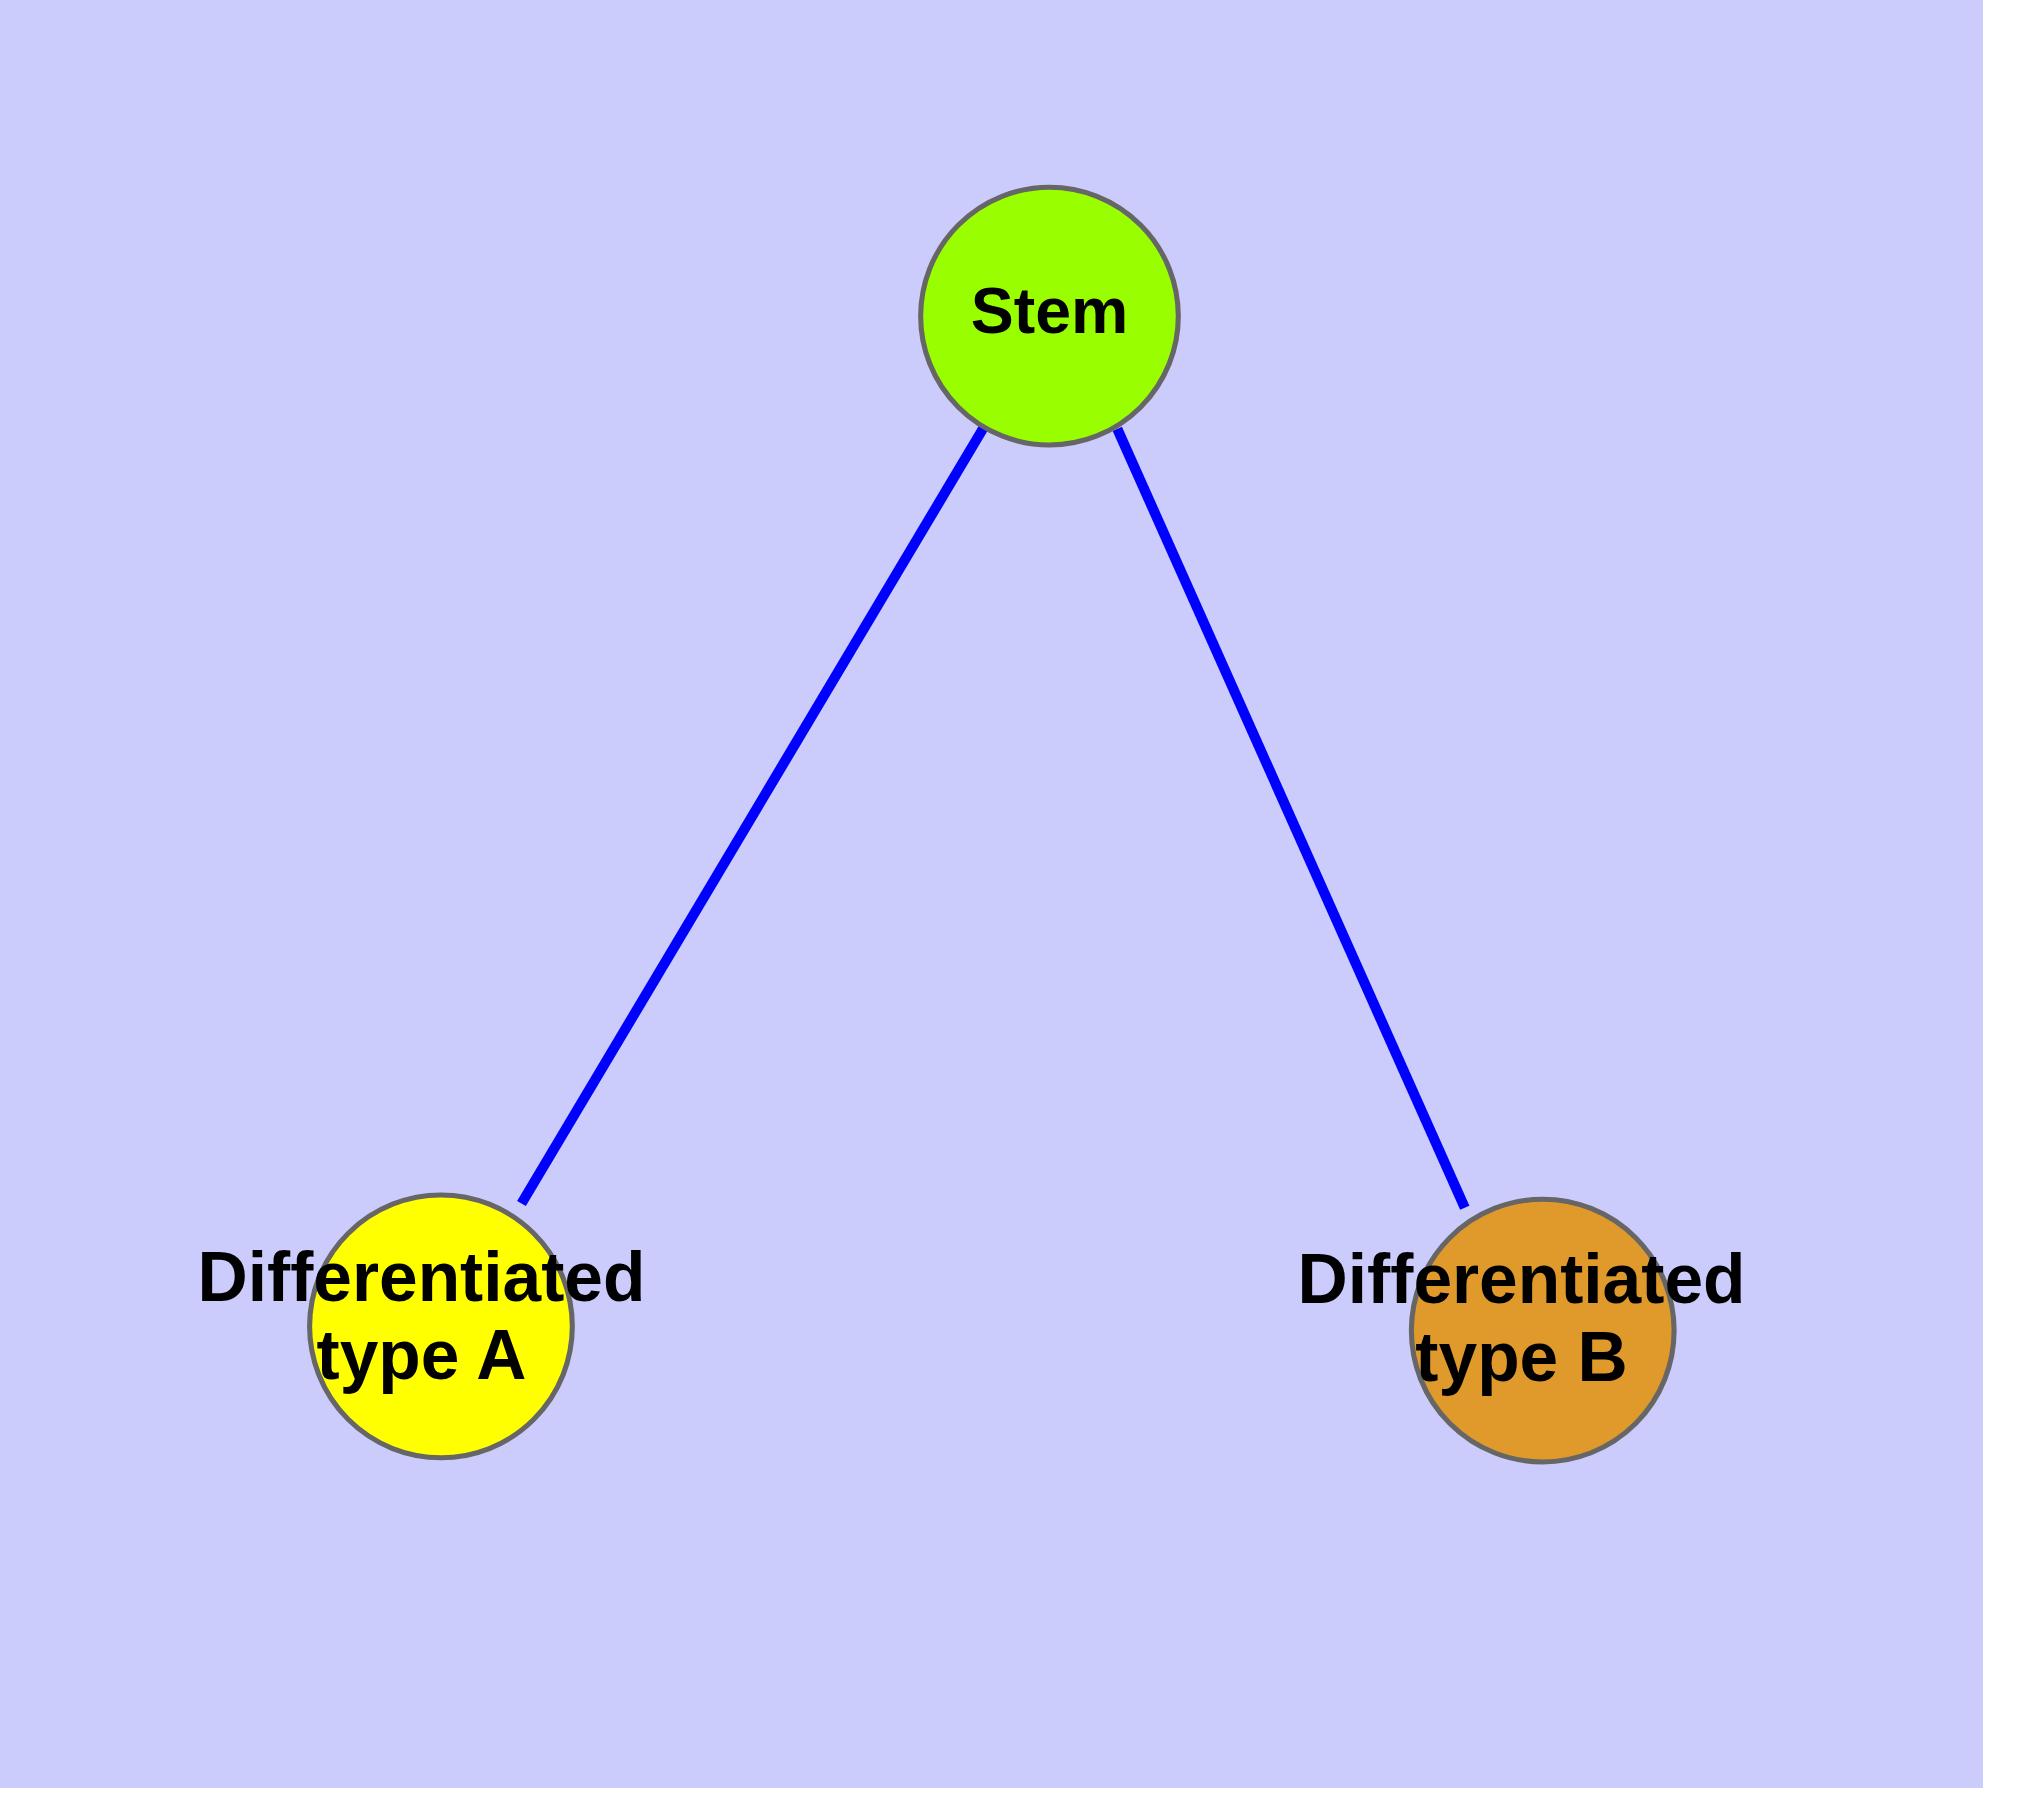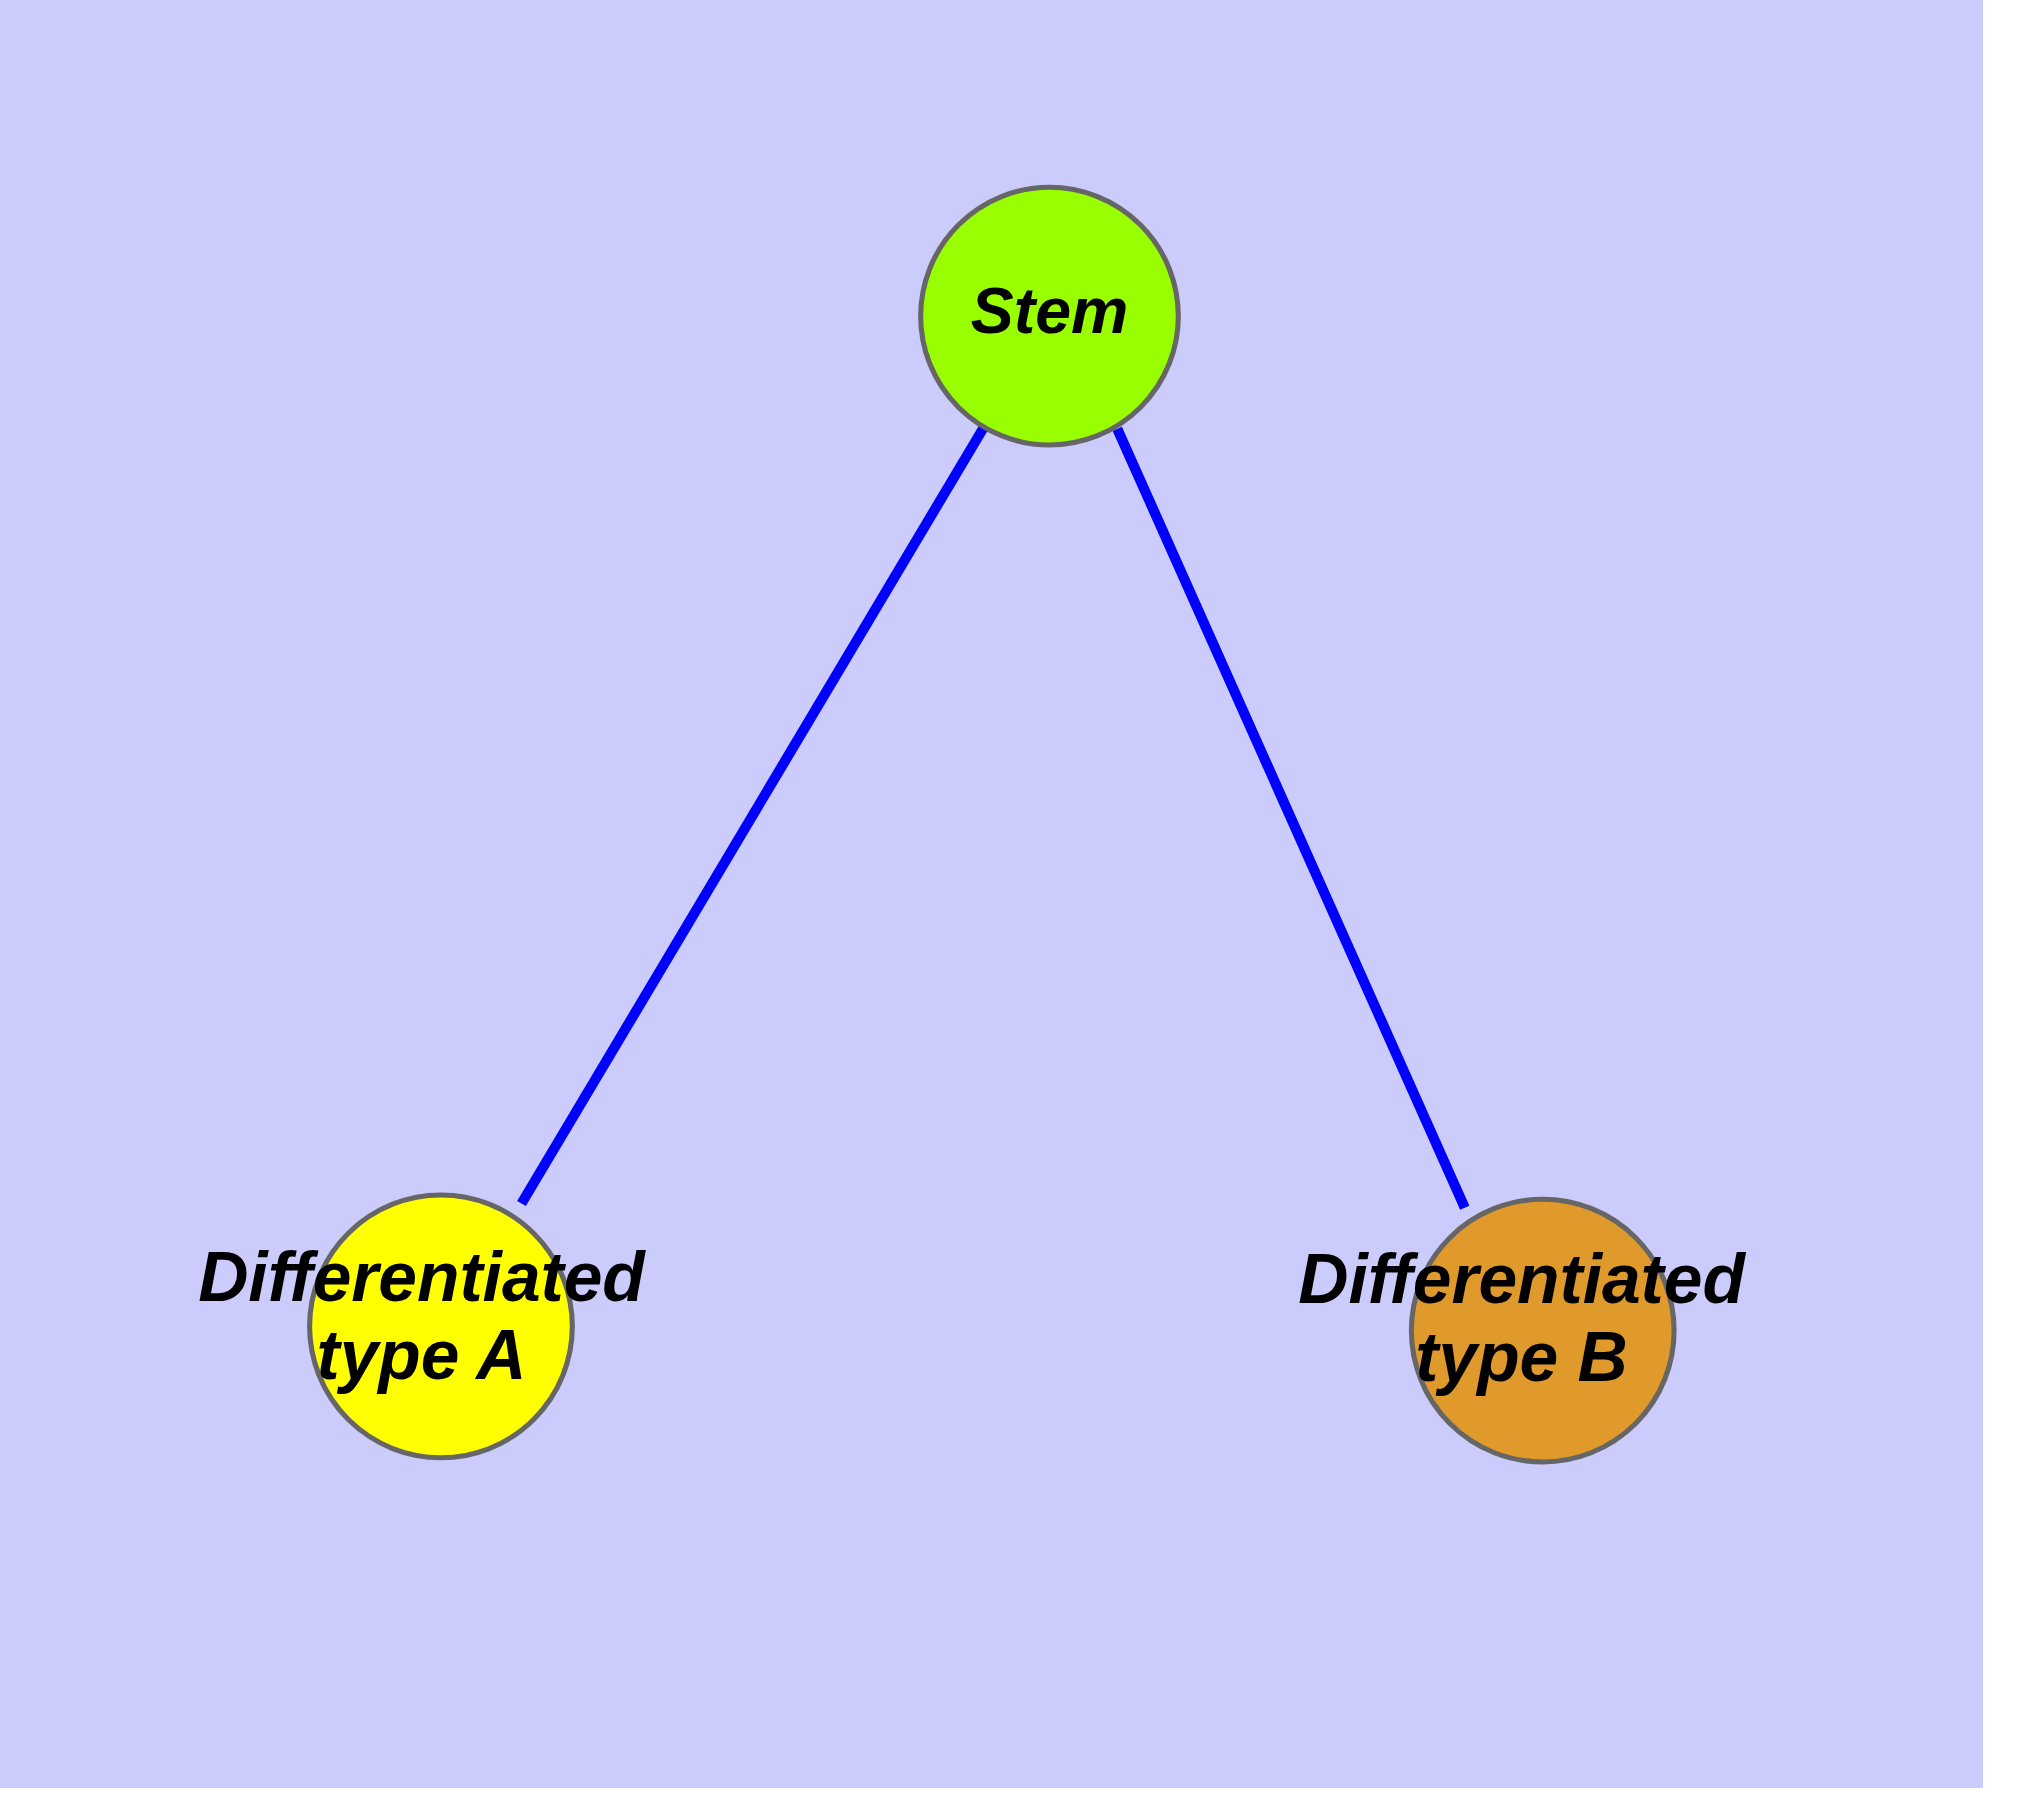--- a/index.html
+++ b/index.html
@@ -12,21 +12,20 @@
     width: 2021px;
     height: 1812px;
     overflow: hidden;
     font-family: "Liberation Sans", sans-serif;
   }
   #graph-canvas {
     position: relative;
     width: 2021px;
     height: 1812px;
     background: #ffffff;
-    font-style: italic;
   }
   #graph-plot {
     position: absolute;
     left: 0;
     top: 0;
     width: 1983px;
     height: 1788px;
     background: #ccccfc;
   }
   #graph-svg {

